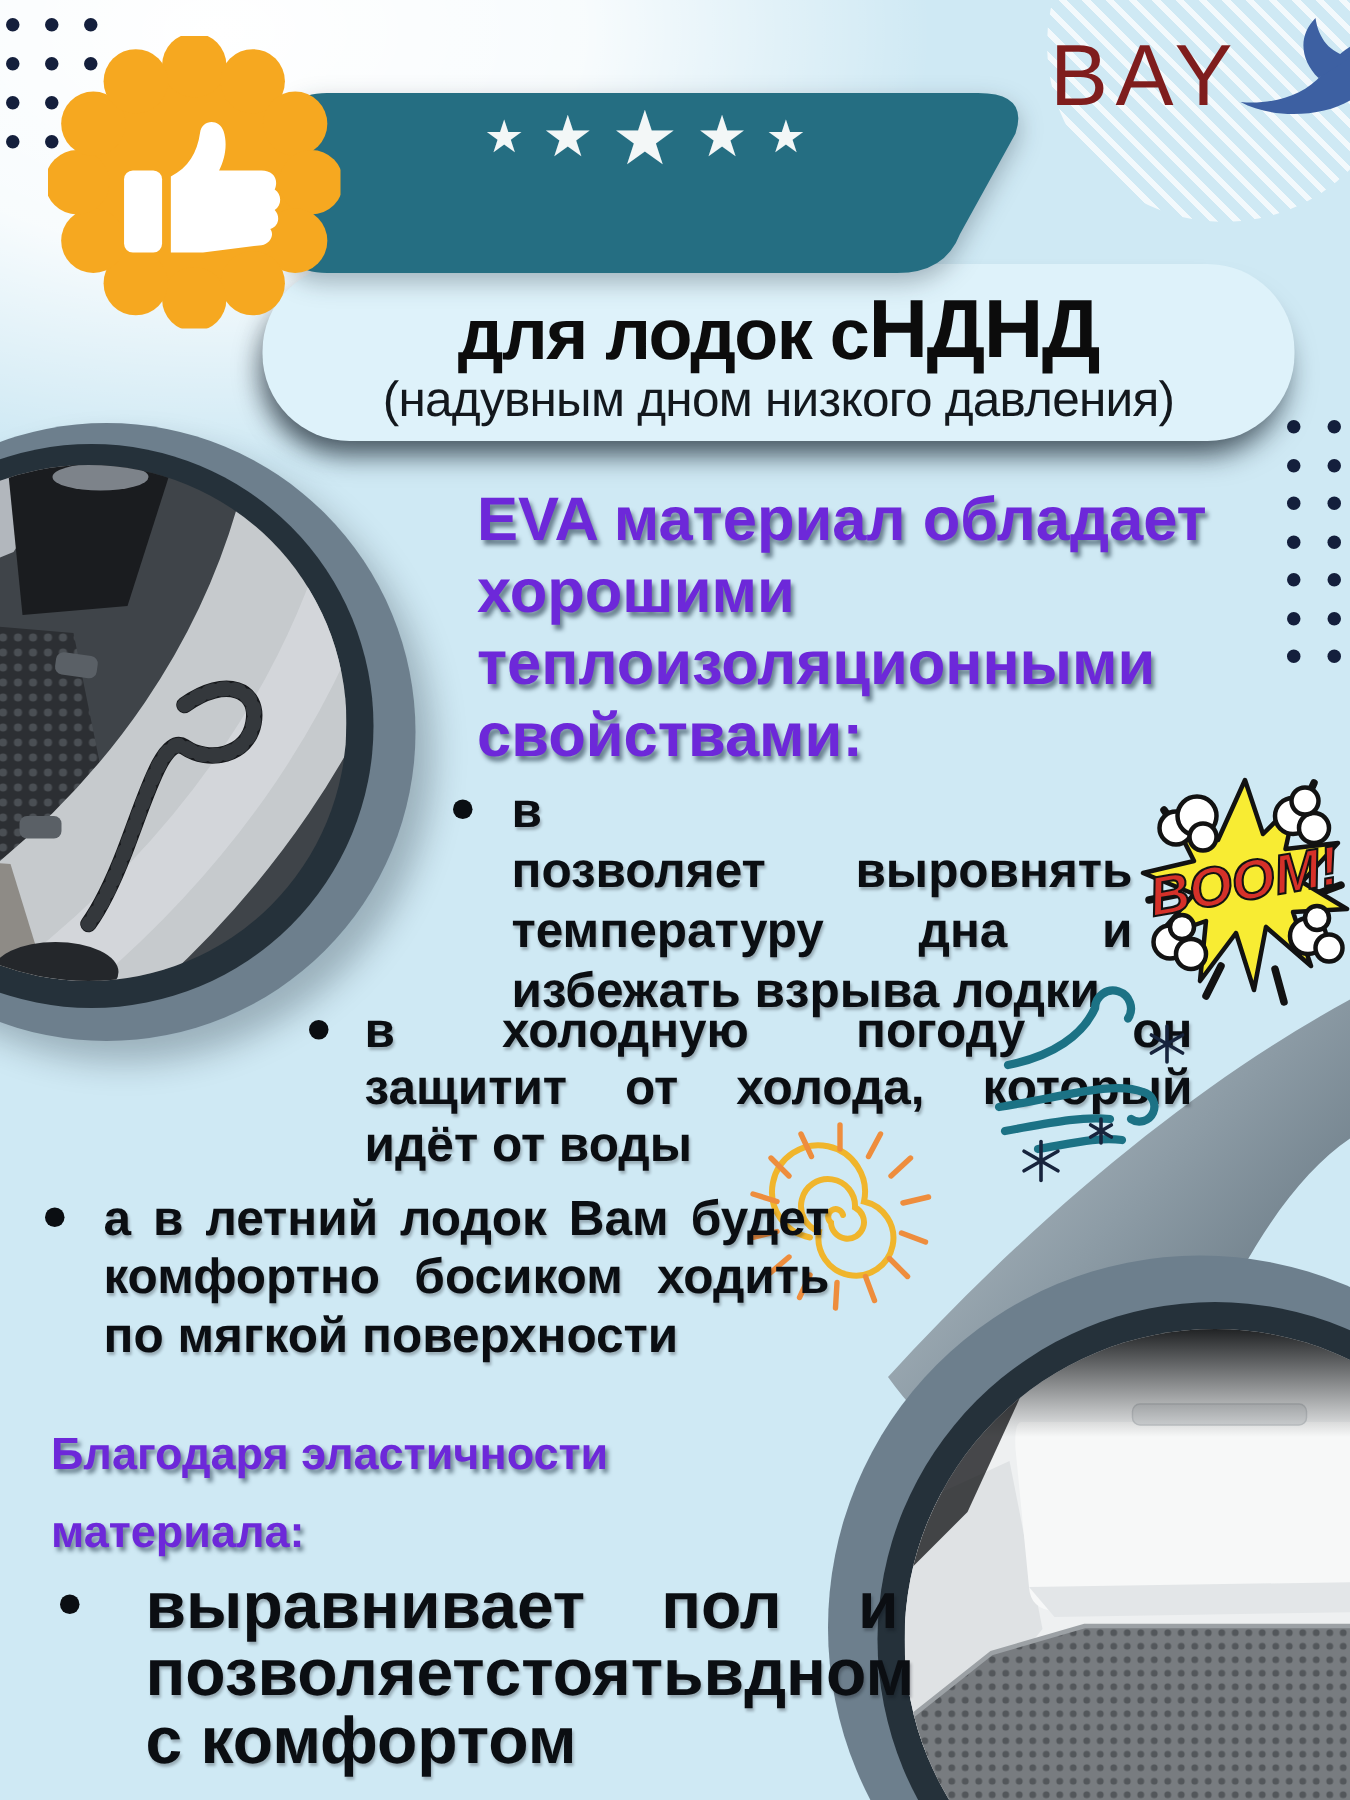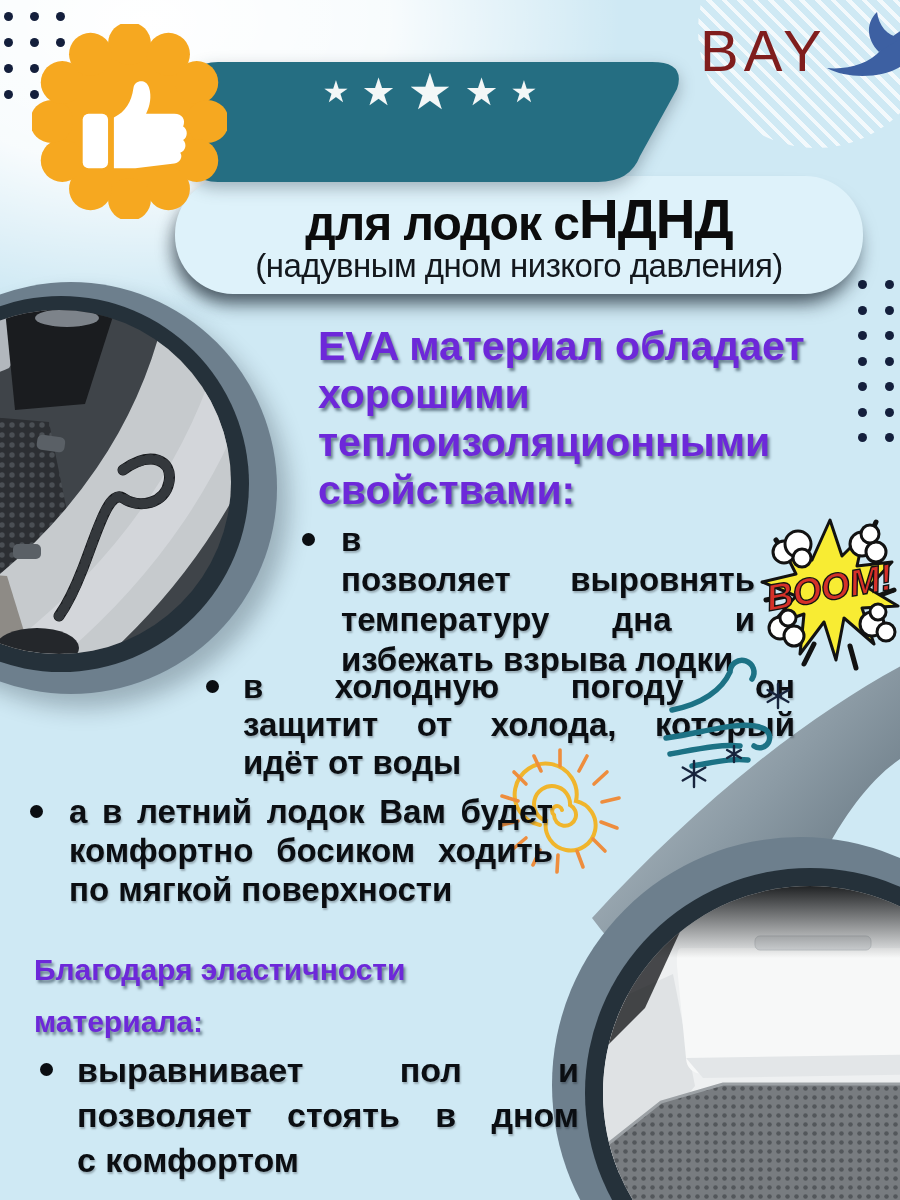--- a/index.html
+++ b/index.html
@@ -58,21 +58,21 @@
     text-shadow:1px 2px 2px rgba(10,15,20,.28);}
   .bdot{width:13px;height:13px;border-radius:50%;background:#0b0e12;flex:none;}
   .btext{display:flex;flex-direction:column;}
   .jline{display:flex;justify-content:space-between;}
   .b1{left:302px;top:520px;}  .b1 .btext{width:414px;margin-left:26px;font-size:33px;line-height:40px;}
   .b1 .bdot{margin-top:13px;}
   .b2{left:206px;top:668px;}  .b2 .btext{width:552px;margin-left:24px;font-size:33px;line-height:38px;}
   .b2 .bdot{margin-top:12px;}
   .b3{left:30px;top:792px;}   .b3 .btext{width:484px;margin-left:26px;font-size:33px;line-height:39px;}
   .b3 .bdot{margin-top:13px;}
-  .b4{left:40px;top:1048px;}  .b4 .btext{width:502px;margin-left:24px;font-size:34px;line-height:45px;}
+  .b4{left:40px;top:1048px;}  .b4 .btext{width:502px;margin-left:44px;font-size:44px;line-height:45px;}
   .b4 .bdot{margin-top:15px;}
 
   
   .boom{left:758px;top:512px;z-index:5;}
   .wind{left:660px;top:652px;z-index:5;}
   .sun{left:495px;top:746px;z-index:4;}
   .swoosh{left:0;top:0;z-index:2;}
 
   
   .circle-outer{border-radius:50%;background:#6d7f8d;z-index:3;}

